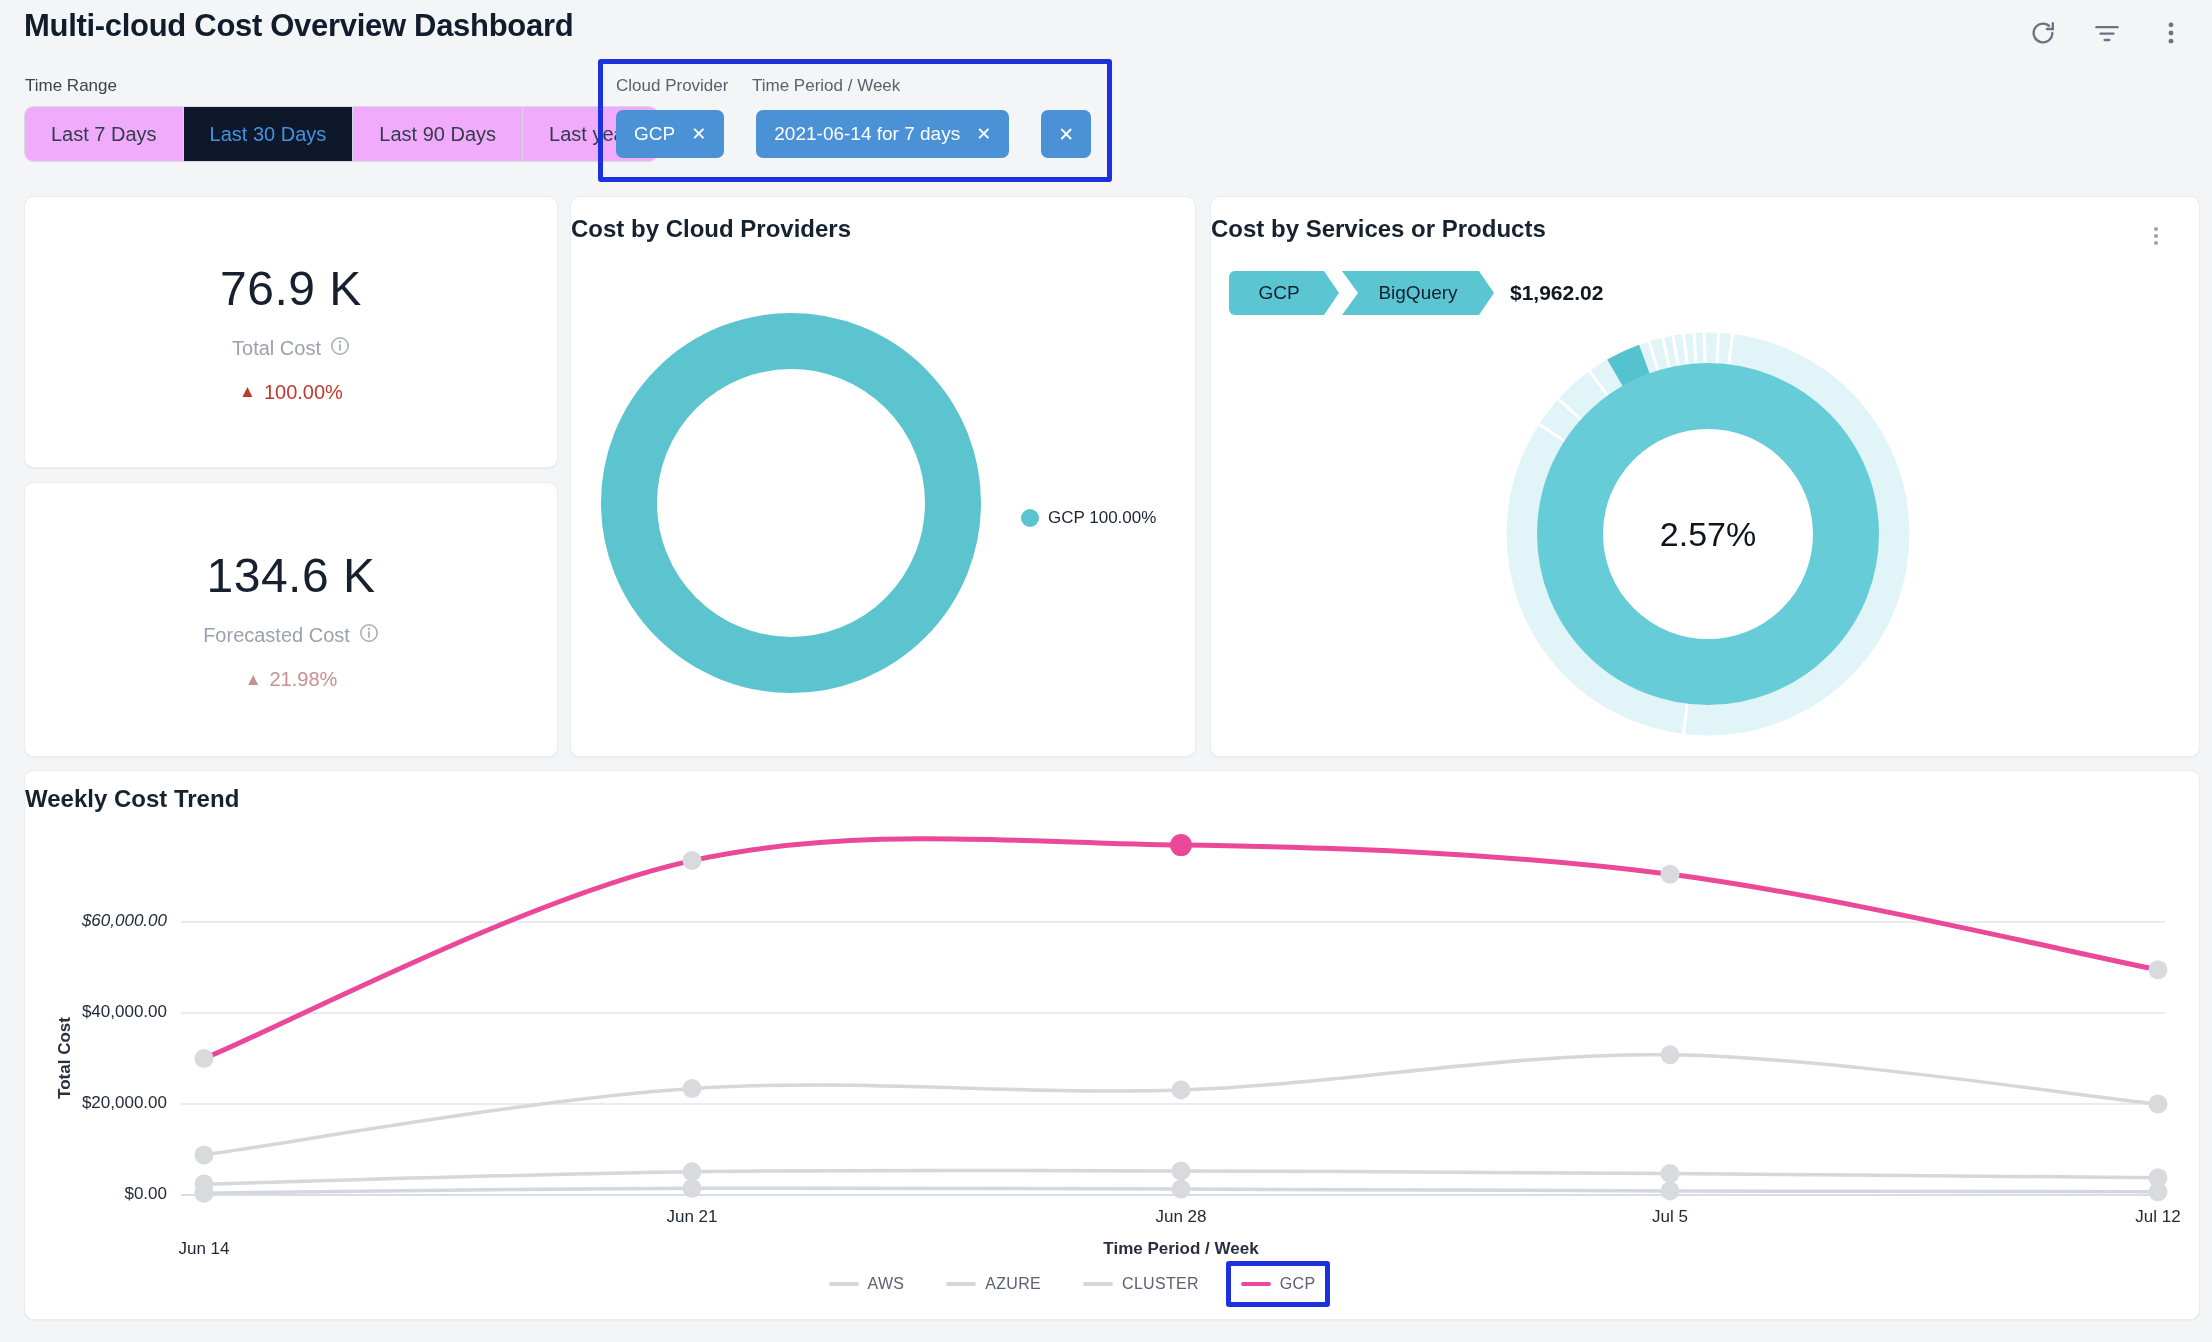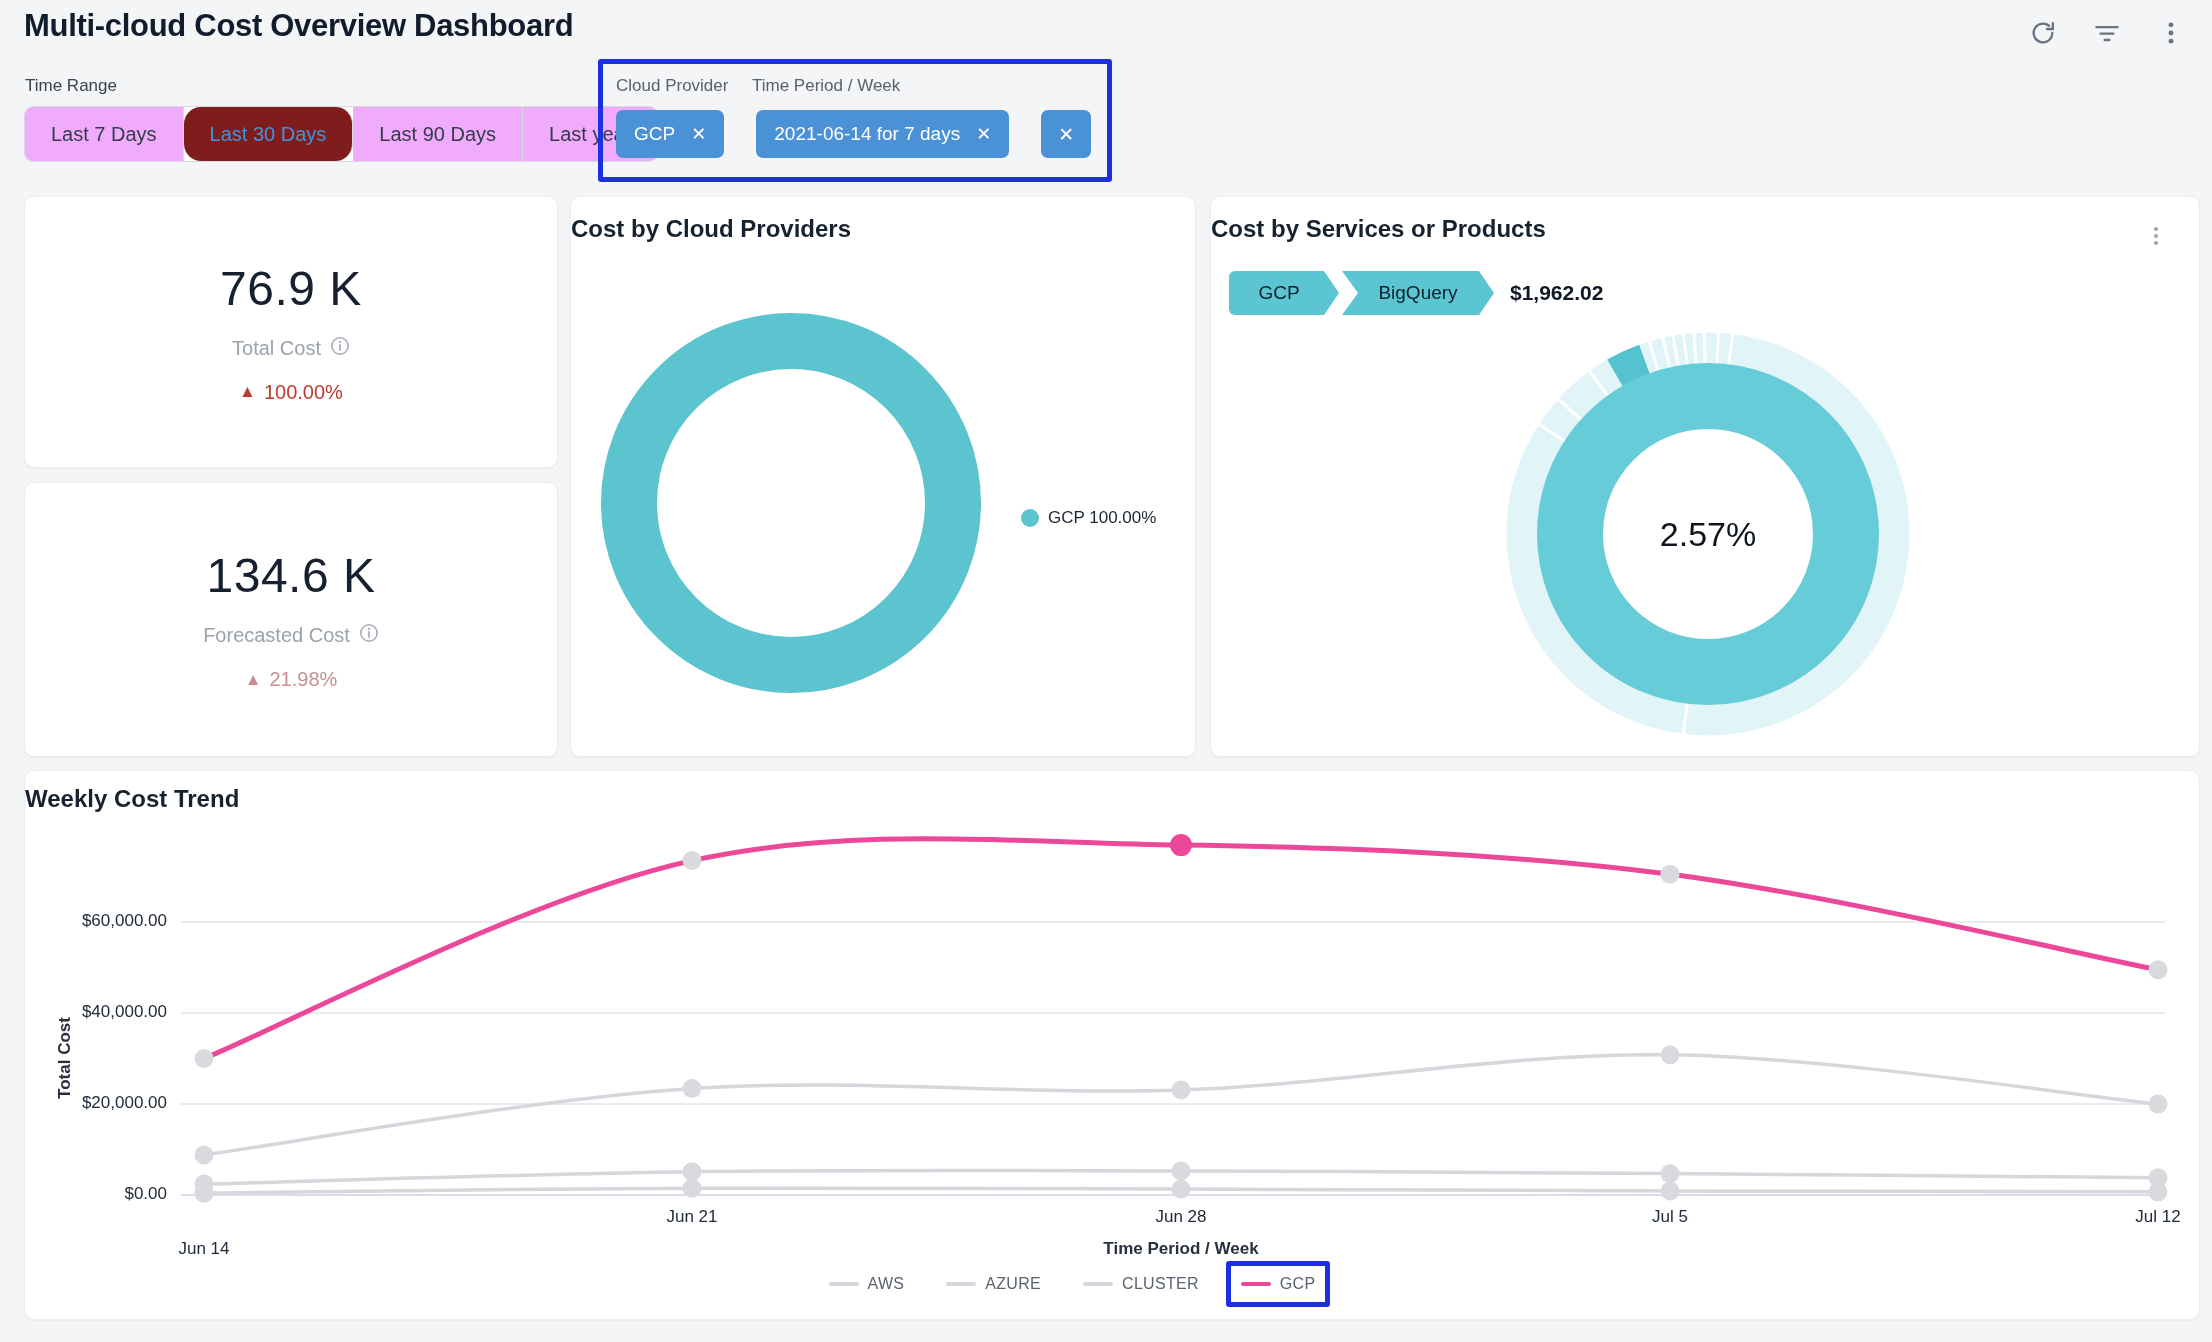--- a/index.html
+++ b/index.html
@@ -13,21 +13,21 @@
   .header-actions { position:absolute; right:22px; top:14px; display:flex; gap:26px; align-items:center; }
   .icon-btn { width:38px; height:38px; display:flex; align-items:center; justify-content:center; cursor:pointer; color:#6a7382; }
   .icon-btn svg { display:block; }
 
   
   .tr-label, .flt-label { position:absolute; font-size:17px; color:#59616e; }
   .tr-label { left:25px; top:76px; color:#3c4450; }
   .segmented { position:absolute; left:24px; top:106px; height:56px; display:flex; background:#fff; border:1px solid #d7dae0; border-radius:9px; overflow:hidden; }
   .seg-btn { padding:0 26px; display:flex; align-items:center; justify-content:center; font-size:20px; color:#333c4a; background:#f0abfc; border:none; border-right:1px solid #d7dae0; cursor:pointer; white-space:nowrap; }
   .seg-btn:last-child { border-right:none; }
-  .seg-btn.active { background:#7f1d1d; color:#4293dd;border-radius:17px; }
+  .seg-btn.active { background:#0f172a; color:#4293dd; }
 
   .annotation-box { position:absolute; border:5px solid #1c30dd; border-radius:3px; pointer-events:none; z-index:50; }
   #annot-filters { left:598px; top:59px; width:514px; height:123px; }
 
   .flt-cloud-label { left:616px; top:76px; }
   .flt-time-label { left:752px; top:76px; }
   .chip-row { position:absolute; left:616px; top:110px; display:flex; gap:32px; align-items:center; }
   .chip { height:48px; background:#4b91d6; border-radius:7px; color:#fff; font-size:19px; display:flex; align-items:center; gap:16px; padding:0 18px; cursor:pointer; }
   .chip .x { font-size:18px; line-height:1; }
   .chip.clear { width:50px; justify-content:center; padding:0; font-size:19px; }
@@ -235,21 +235,21 @@
         <circle cx="1645" cy="103.22499999999997" r="9.5" fill="#d8dade"></circle>
         <circle cx="2133" cy="198.77499999999998" r="9.5" fill="#d8dade"></circle>
         <circle cx="1156" cy="74.10499999999996" r="11" fill="#ec4899"></circle>
       </svg>
     <div class="axis-y-label">Total Cost</div>
     <div class="axis-x-label">Time Period / Week</div>
     <div id="trend-ticks">
         <div class="ytick" style="top: 413px;">$0.00</div>
         <div class="ytick" style="top: 322px;">$20,000.00</div>
         <div class="ytick" style="top: 231px;">$40,000.00</div>
-        <div class="ytick" style="top: 140px;">$60,000.00</div>
+        <div class="ytick" style="top: 140px; font-style: italic;">$60,000.00</div>
         <div class="xtick" style="left: 179px; margin-top: 32px;">Jun 14</div>
         <div class="xtick" style="left: 667px;">Jun 21</div>
         <div class="xtick" style="left: 1156px;">Jun 28</div>
         <div class="xtick" style="left: 1645px;">Jul 5</div>
         <div class="xtick" style="left: 2133px;">Jul 12</div>
       </div>
     <div class="trend-legend" id="trend-legend">
         <span class="legend-item">
           <span class="legend-dash" style="background: rgb(213, 215, 220);"></span>
           <span class="legend-name">AWS</span>

